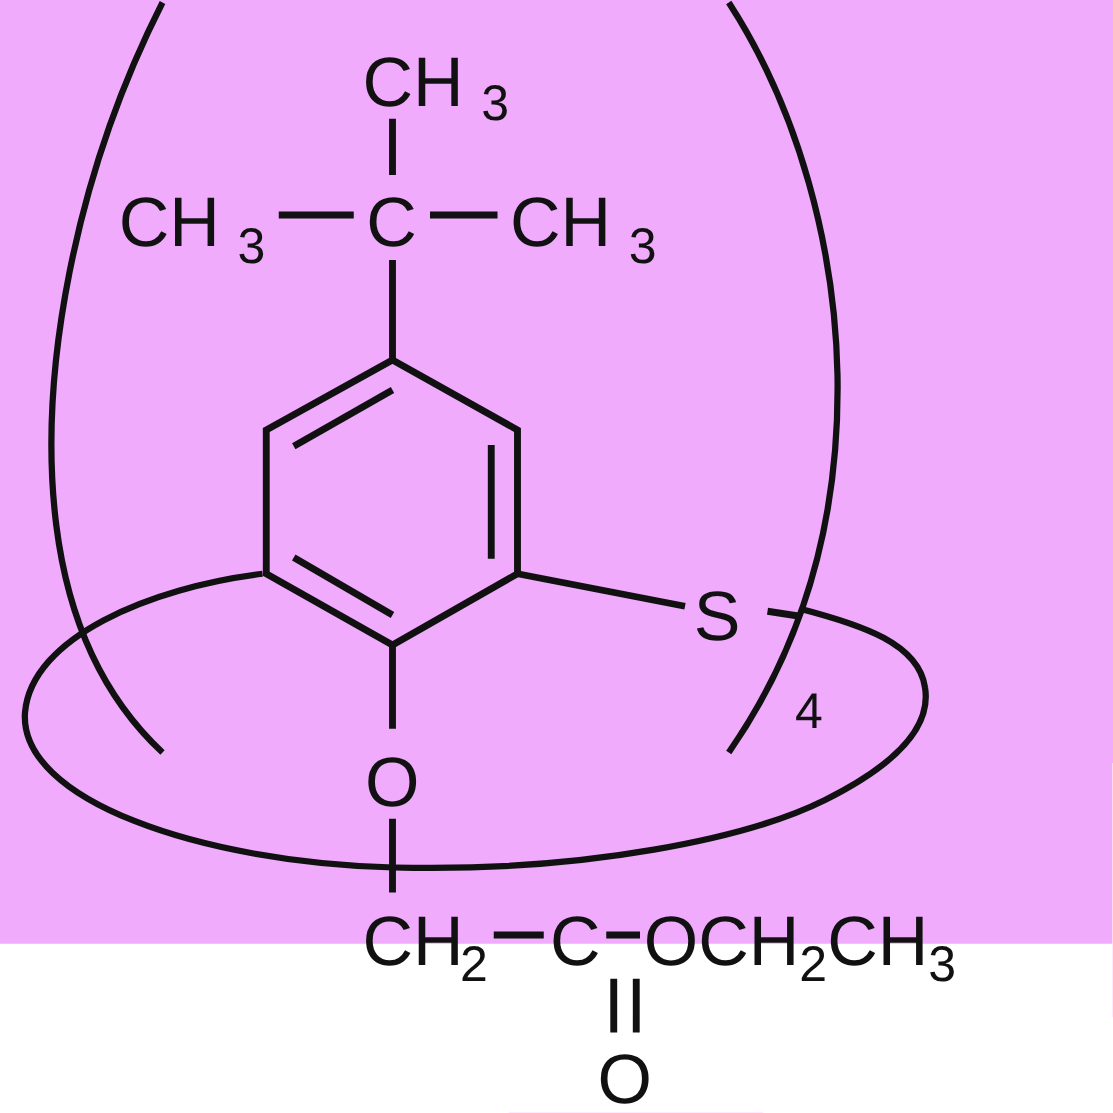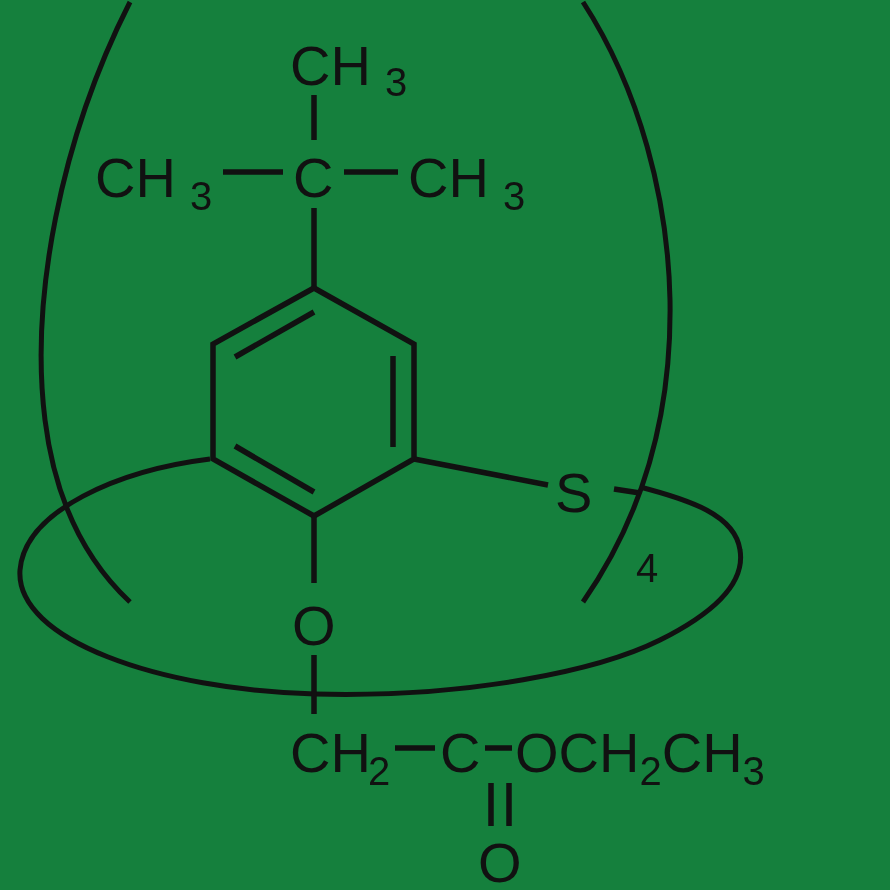--- a/index.html
+++ b/index.html
@@ -1,17 +1,17 @@
 <!DOCTYPE html>
 <html><head>
   <meta charset="utf-8">
   <style>
     html, body { margin: 0; padding: 0; background: #ffffff; }
     body { width: 890px; height: 890px; overflow: hidden; }
-    #canvas { position: relative; width: 890px; height: 890px; background: #15803d; }
+    #canvas { position: relative; width: 890px; height: 755px; background: #f0abfc; }
     svg { position: absolute; left: 0; top: 0; }
     .bond { stroke: #111111; stroke-width: 5.5; stroke-linecap: butt; fill: none; }
     .curve { stroke: #111111; stroke-width: 5; fill: none; }
     .atom { font-family: "Liberation Sans", sans-serif; fill: #111111; font-size: 56px; }
     .sub { font-family: "Liberation Sans", sans-serif; fill: #111111; font-size: 40px; }
   </style>
 </head>
 <body>
 
 <div id="canvas">

